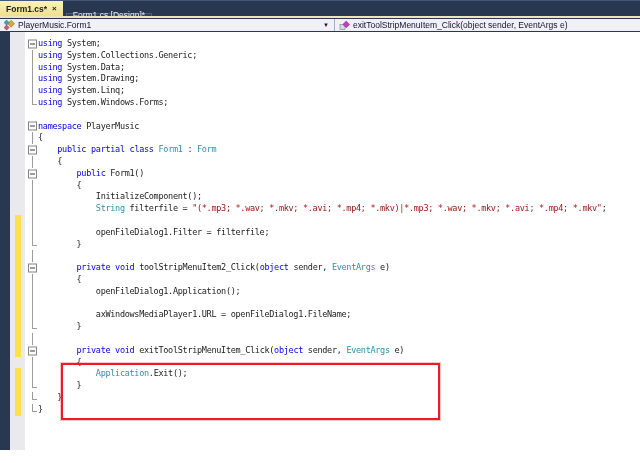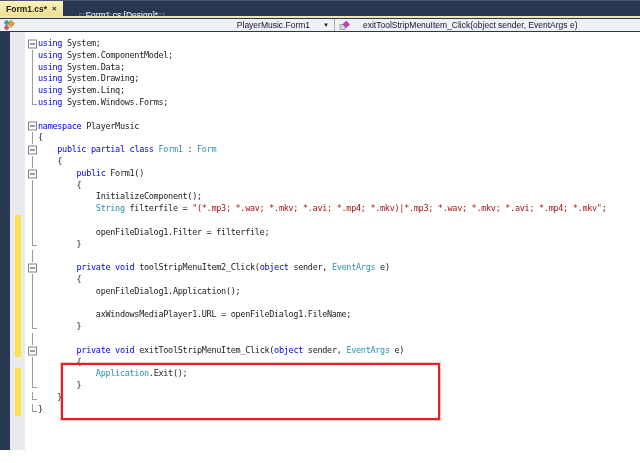--- a/index.html
+++ b/index.html
@@ -14,36 +14,36 @@
     --fold:#9C9C9C; --highlight-border:#EC1C24;
   }
   *{margin:0;padding:0;box-sizing:border-box;}
   html,body{width:640px;height:463px;overflow:hidden;background:#fff;
     font-family:"Liberation Sans",sans-serif;}
   .screen{position:relative;width:640px;height:463px;background:var(--editor-bg);}
 
   
   .tabstrip{position:absolute;left:0;top:0;width:640px;height:16px;
     background:var(--tabstrip-bg);border-top:1px solid var(--tabstrip-top);
-    display:flex;align-items:stretch;gap:13px;}
+    display:flex;align-items:stretch;}
   .tab{display:flex;align-items:center;padding:0 6px;font-size:8.5px;cursor:default;}
   .tab.active{background:linear-gradient(var(--active-tab-bg1),var(--active-tab-bg2));
     color:#1C1C1C;font-weight:bold;gap:5px;}
   .tab.active .close{font-size:8px;color:#222;line-height:1;}
   .tab.inactive{margin-left:3px;margin-top:12px;background:var(--inactive-tab-bg);
     border:1px solid var(--inactive-tab-border);border-bottom:none;color:#E8ECF4;}
   .accent{position:absolute;left:0;top:16px;width:640px;height:2px;
     background:var(--accent-line);}
 
   
   .navbar{position:absolute;left:0;top:18px;width:640px;height:14px;
     background:var(--navbar-bg);border-top:1px solid var(--navbar-border);
     border-bottom:1px solid var(--navbar-border);display:flex;font-size:8.5px;
     color:#14142A;}
-  .combo{display:flex;align-items:center;gap:13px;padding:0 4px;height:100%;text-align:right;}
+  .combo{display:flex;align-items:center;gap:3px;padding:0 4px;height:100%;}
   .combo.types{width:334px;}
   .combo.types .label{flex:1;}
   .combo.members{flex:1;border-left:1px solid #A7AFBF;}
   .combo .arrow{font-size:6px;color:#1A1A1A;padding-right:1px;}
   .combo svg{display:block;}
 
   
   .editor{position:absolute;left:0;top:32px;width:572px;height:431px;
     background:var(--editor-bg);}
   .left-strip{position:absolute;left:0;top:0;width:10px;height:418px;
@@ -118,21 +118,21 @@
 
   <div class="editor">
     <div class="left-strip"></div>
     <div class="ind-margin"></div>
     <div id="change-bars">
         <div class="change-bar" style="top: 183px; height: 141.6px;"></div>
         <div class="change-bar" style="top: 336.4px; height: 47.2px;"></div>
       </div>
     <div id="code-lines">
         <div class="code-line"><span class="gutter"><span class="fold-box"><span class="minus"></span></span></span><span class="tok-k">using</span><span class="tok-p"> System;</span></div>
-        <div class="code-line"><span class="gutter g-line"></span><span class="tok-k">using</span><span class="tok-p"> System.ComponentModel;</span></div>
+        <div class="code-line"><span class="gutter g-line"></span><span class="tok-k">using</span><span class="tok-p"> System.Collections.Generic;</span></div>
         <div class="code-line"><span class="gutter g-line"></span><span class="tok-k">using</span><span class="tok-p"> System.Data;</span></div>
         <div class="code-line"><span class="gutter g-line"></span><span class="tok-k">using</span><span class="tok-p"> System.Drawing;</span></div>
         <div class="code-line"><span class="gutter g-line"></span><span class="tok-k">using</span><span class="tok-p"> System.Linq;</span></div>
         <div class="code-line"><span class="gutter g-end"></span><span class="tok-k">using</span><span class="tok-p"> System.Windows.Forms;</span></div>
         <div class="code-line"><span class="gutter"></span></div>
         <div class="code-line"><span class="gutter"><span class="fold-box"><span class="minus"></span></span></span><span class="tok-k">namespace</span><span class="tok-p"> PlayerMusic</span></div>
         <div class="code-line"><span class="gutter g-line"></span><span class="tok-p">{</span></div>
         <div class="code-line"><span class="gutter"><span class="fold-box"><span class="minus"></span></span></span><span class="tok-p">    </span><span class="tok-k">public</span><span class="tok-p"> </span><span class="tok-k">partial</span><span class="tok-p"> </span><span class="tok-k">class</span><span class="tok-p"> </span><span class="tok-t">Form1</span><span class="tok-p"> : </span><span class="tok-t">Form</span></div>
         <div class="code-line"><span class="gutter g-line"></span><span class="tok-p">    {</span></div>
         <div class="code-line"><span class="gutter"><span class="fold-box"><span class="minus"></span></span></span><span class="tok-p">        </span><span class="tok-k">public</span><span class="tok-p"> Form1()</span></div>

